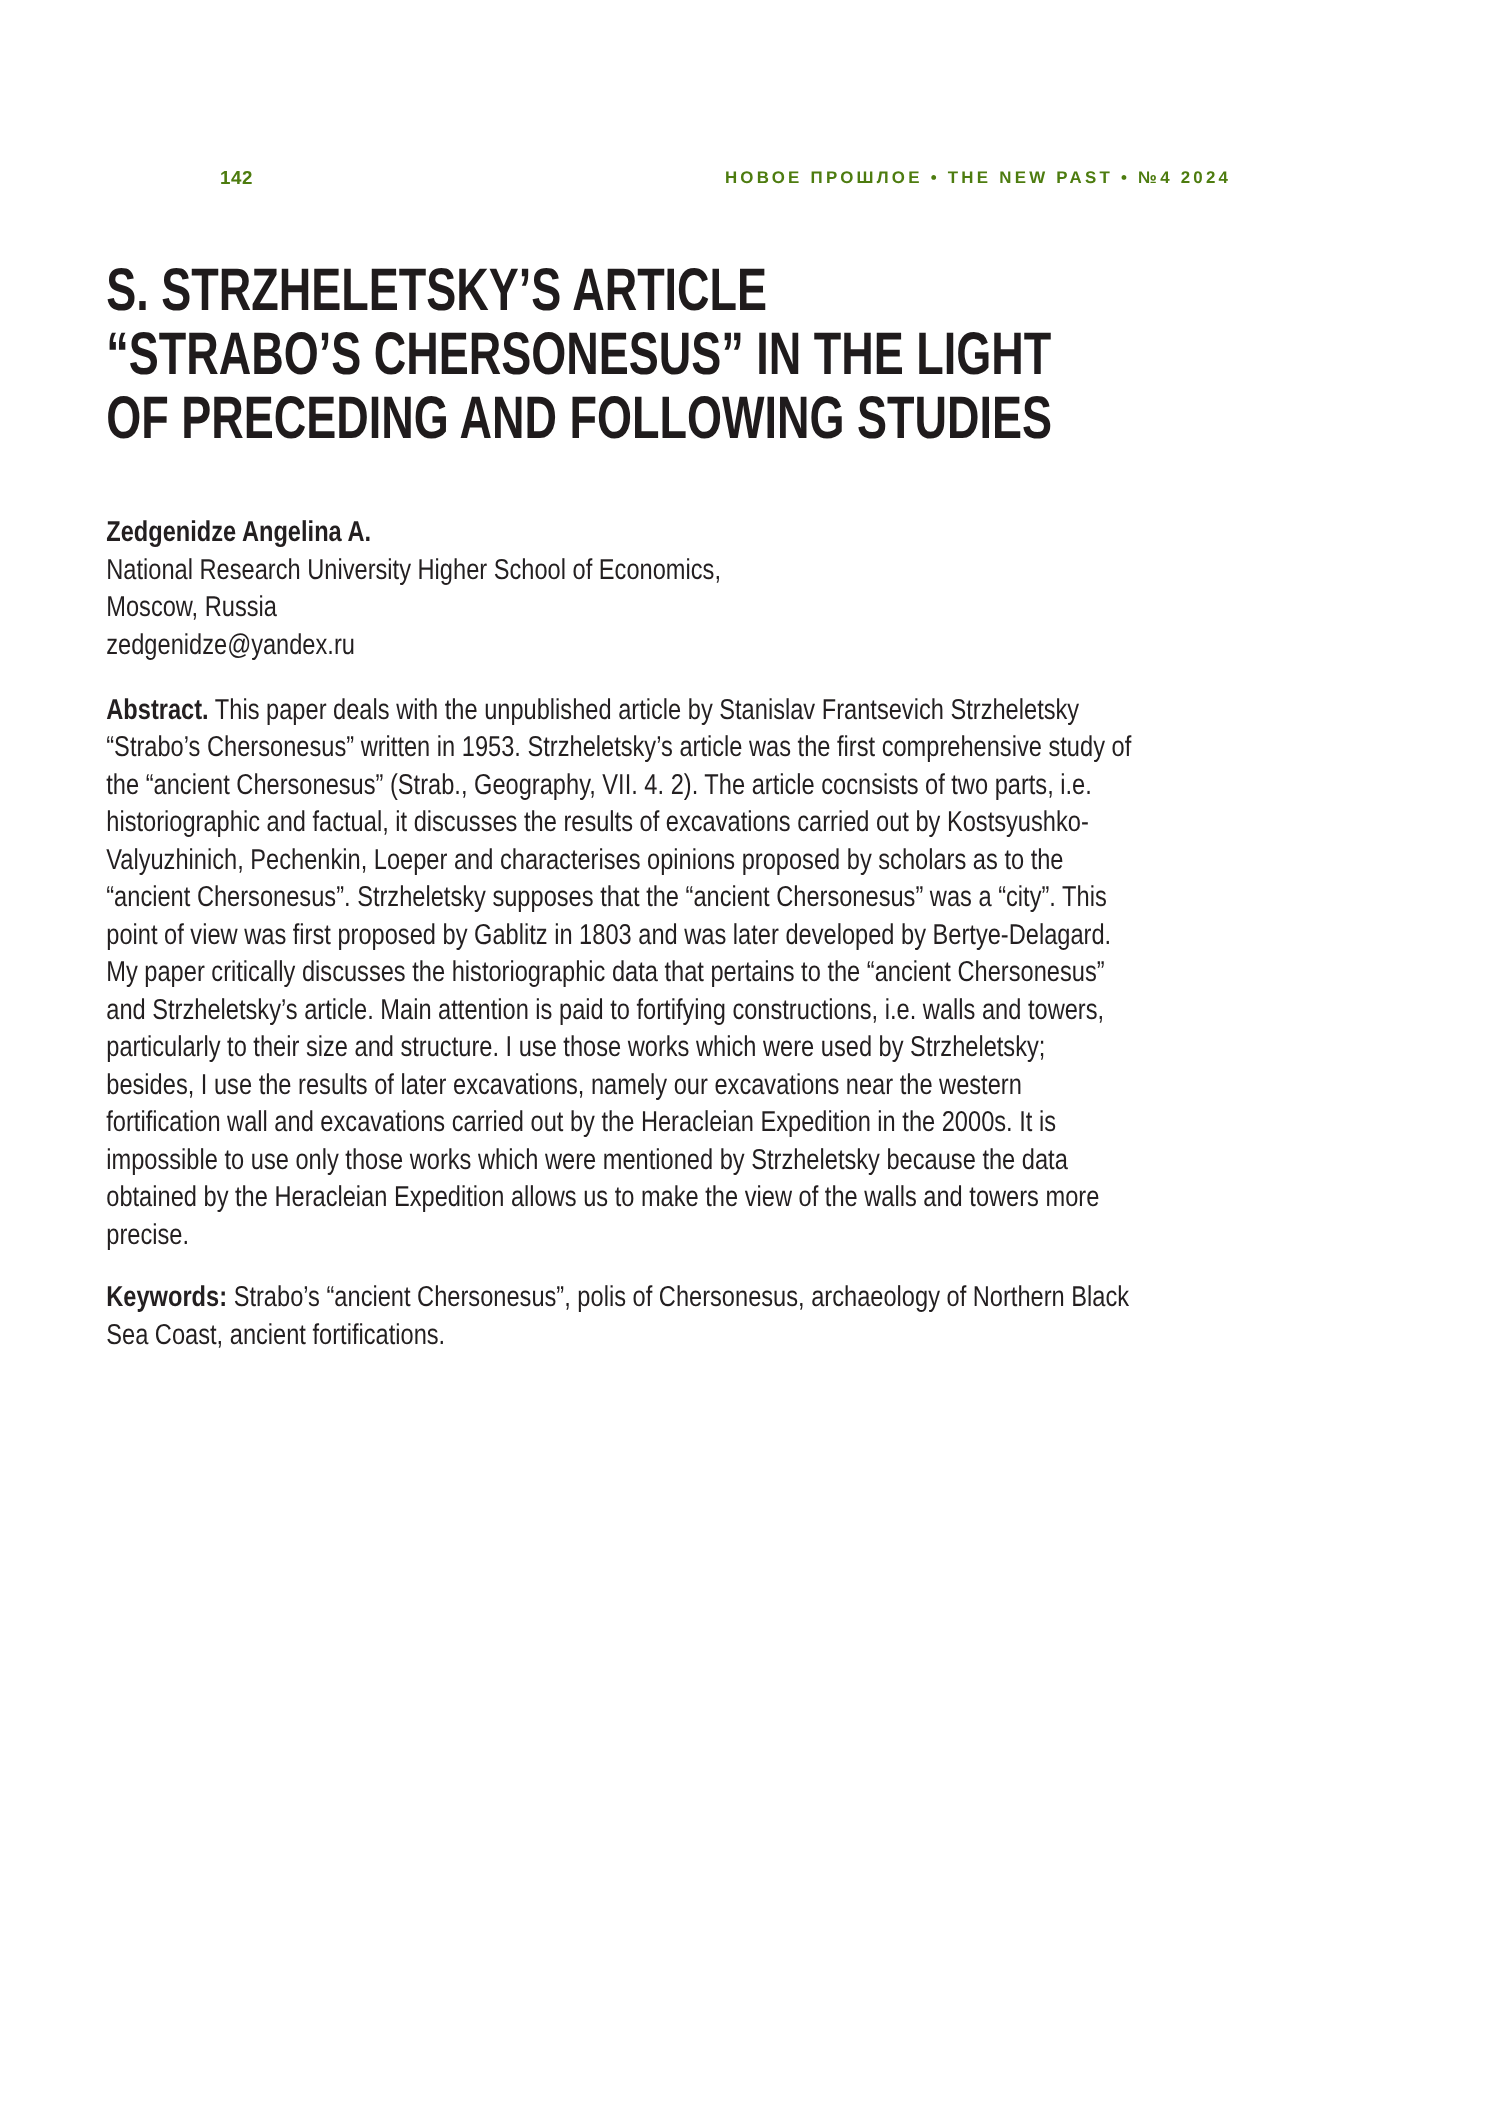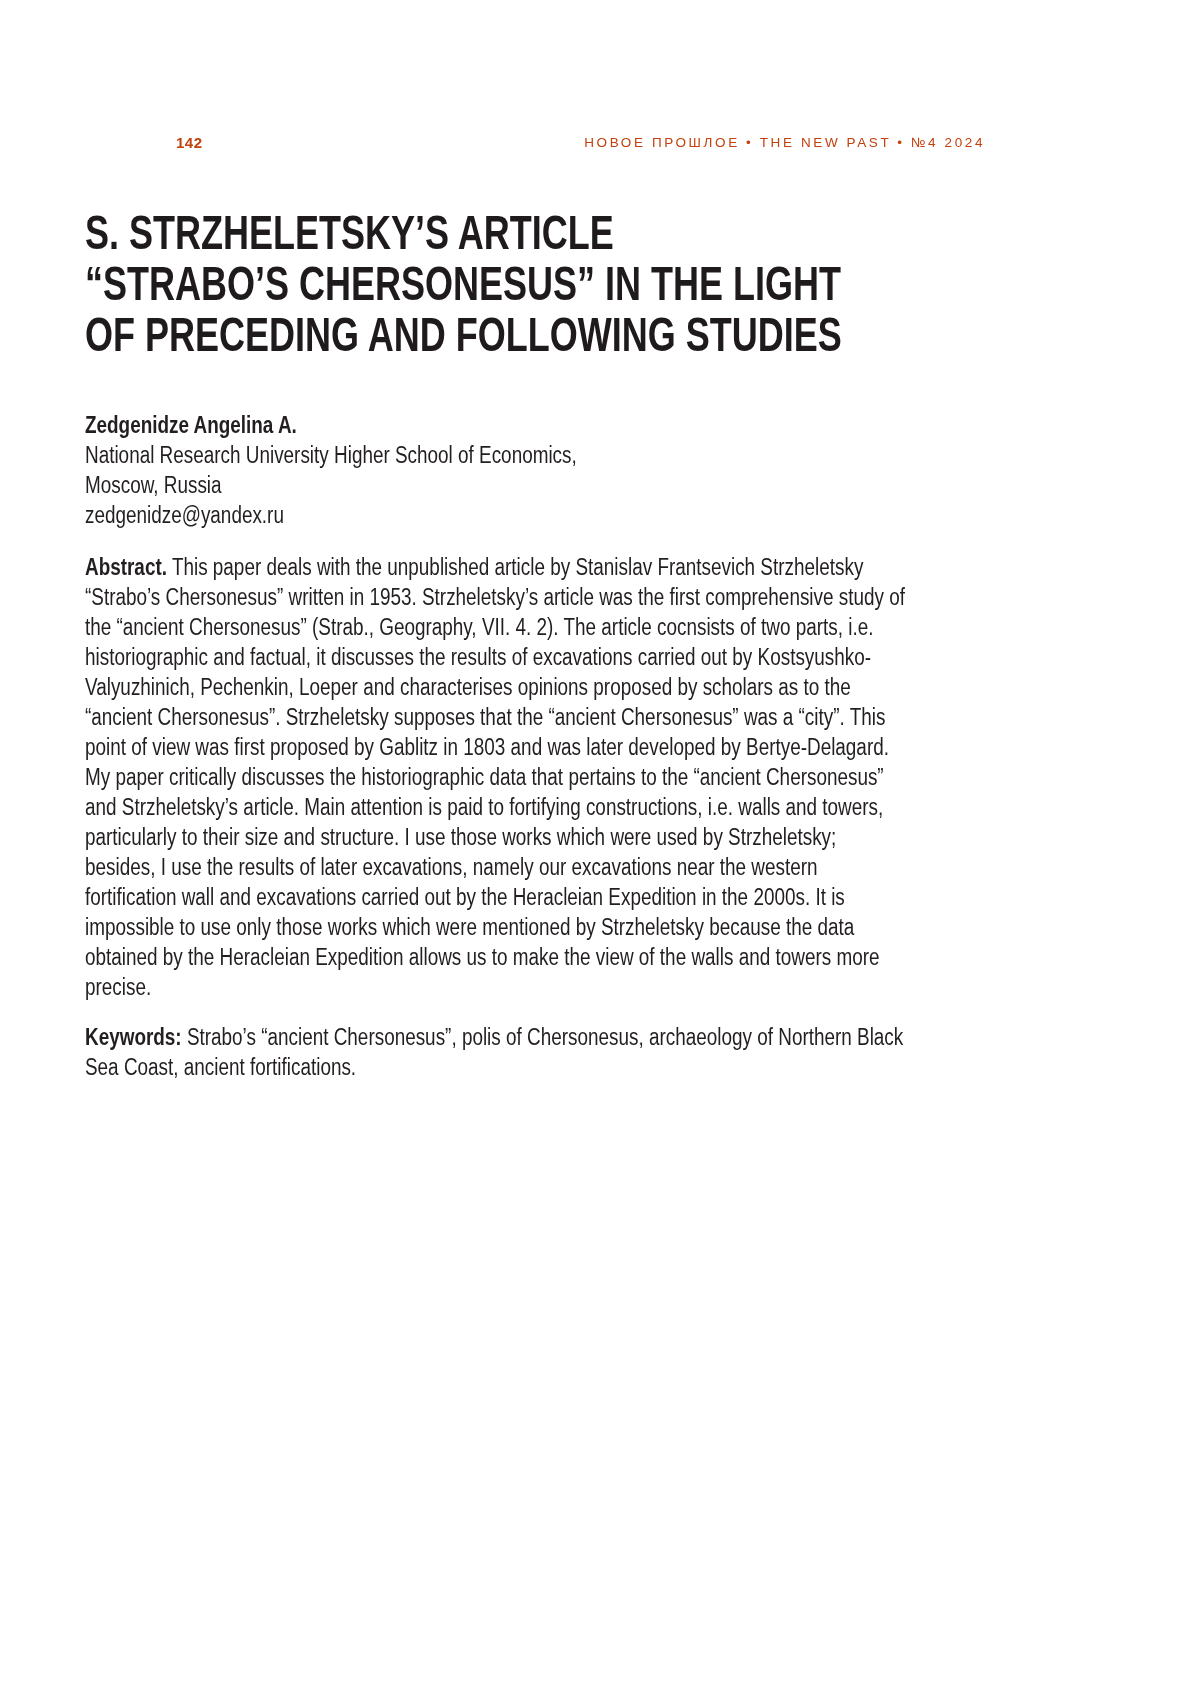--- a/index.html
+++ b/index.html
@@ -17,32 +17,32 @@
   .page {
     position: relative;
     width: 1200px;
     height: 1694px;
     background: #ffffff;
     overflow: hidden;
   }
   .page-header {
     display: flex;
     justify-content: space-between;
-    align-items: center;
+    align-items: flex-start;
     margin: 134px 215px 0 176px;
-    color: #c2410c;
+    color: #4d7c0f;
   }
   .page-num {
     font-size: 15px;
     font-weight: 700;
     letter-spacing: 0.5px;
   }
   .journal-line {
     font-size: 13.5px;
-    font-weight: 400;
+    font-weight: 700;
     letter-spacing: 2.6px;
     white-space: nowrap;
   }
   .content {
     margin-left: 85px;
   }
   .title-wrap {
     margin-top: 56px;
     width: 1100px;
     transform: scaleX(0.75);

